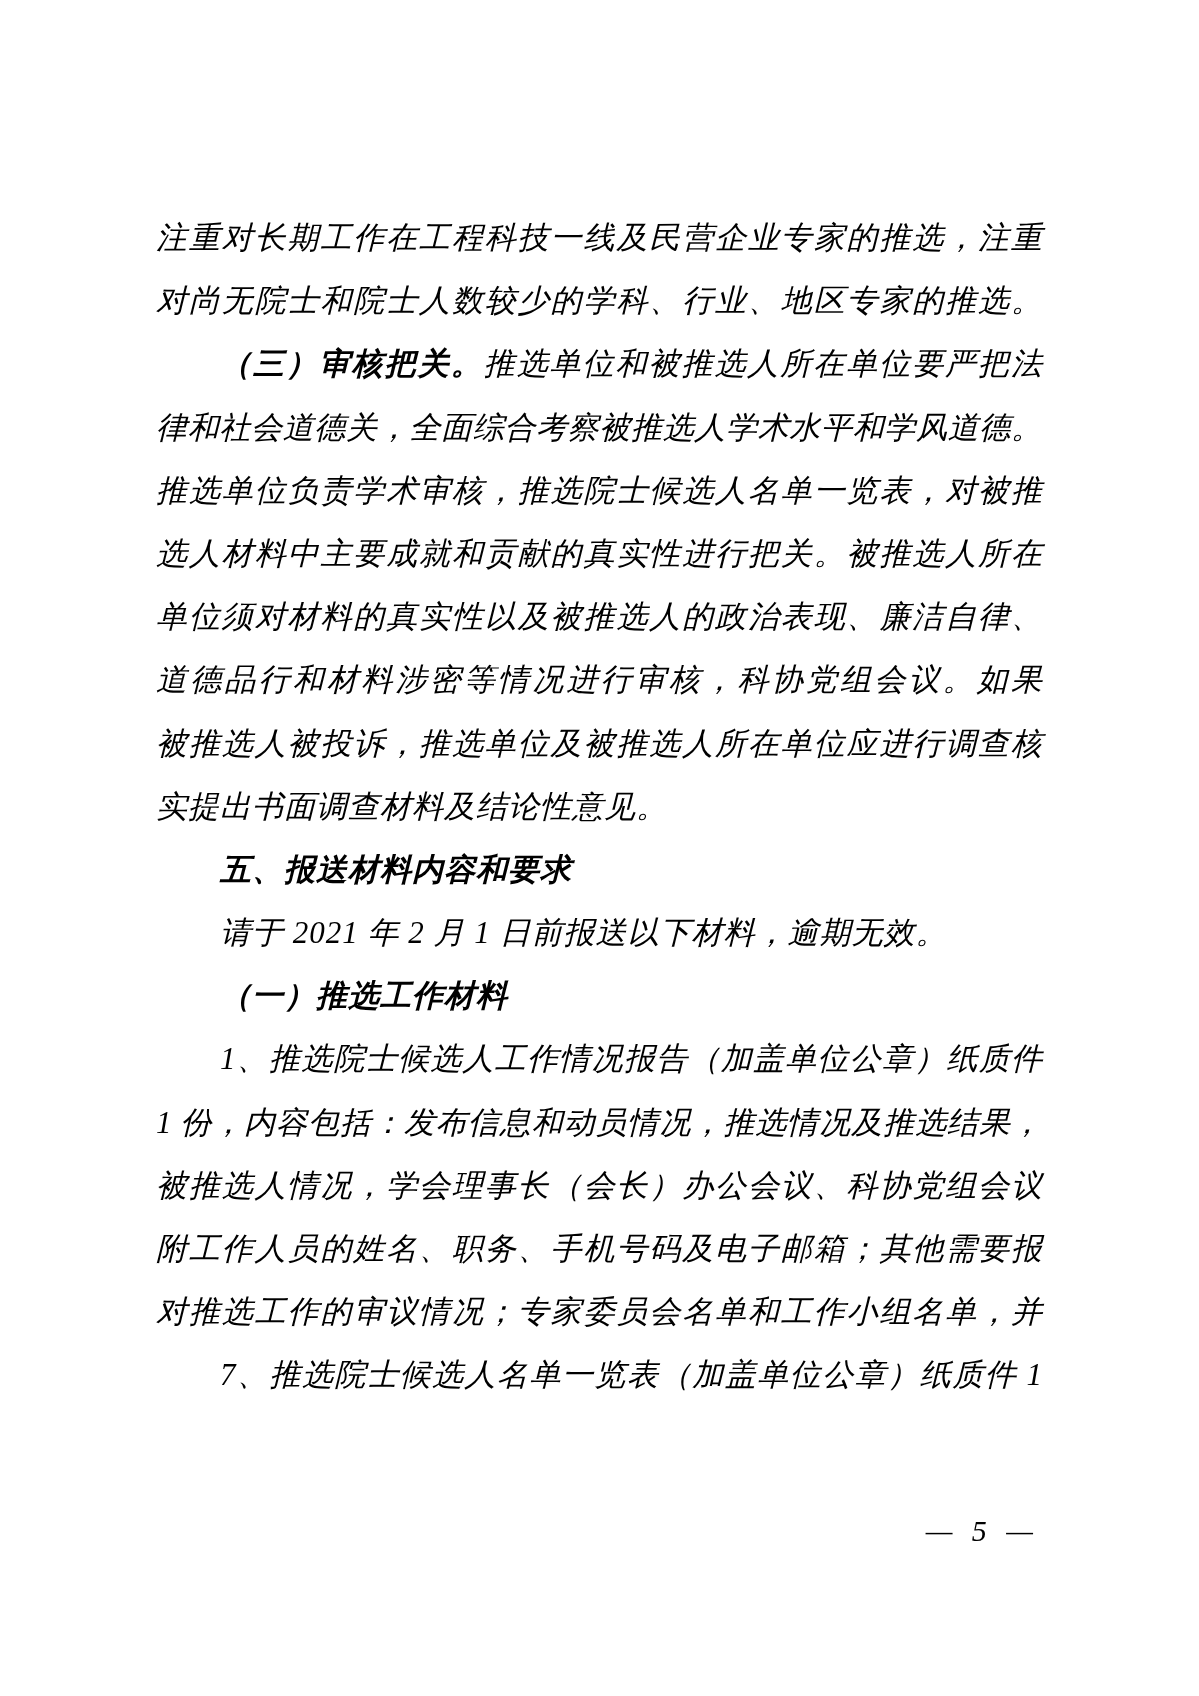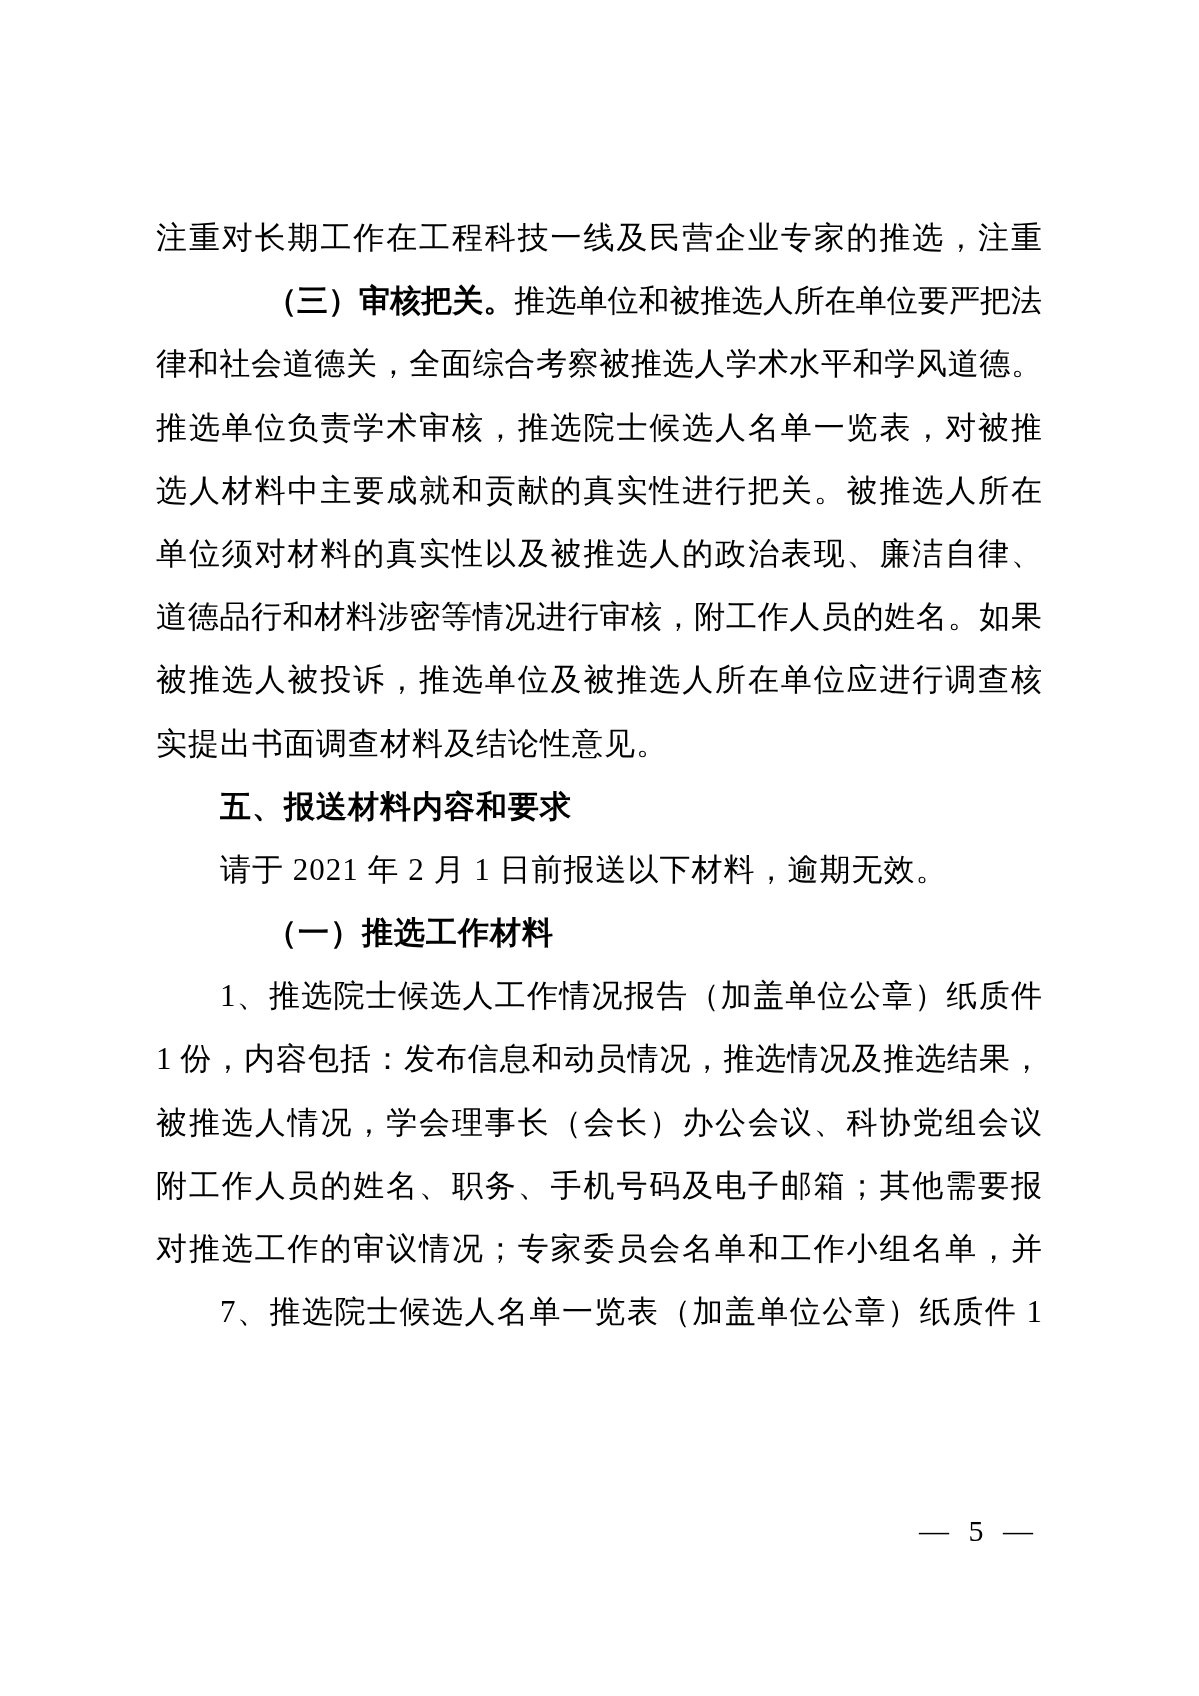--- a/index.html
+++ b/index.html
@@ -5,20 +5,21 @@
   html, body { margin: 0; padding: 0; background: #888; }
   .page {
     position: relative;
     width: 1199px;
     height: 1696px;
     margin: 0 auto;
     background: #ffffff;
     font-family: "Liberation Serif", serif;
     color: #000000;
     overflow: hidden;
+    font-style: italic;
   }
   .content {
     position: absolute;
     left: 156px;
     top: 206px;
     width: 886px;
   }
   .line {
     height: 63.2px;
     line-height: 63.2px;
@@ -28,21 +29,21 @@
     white-space: nowrap;
   }
   .line.fill {
     letter-spacing: 0;
     white-space: normal;
     text-align: justify;
     text-align-last: justify;
   }
   .line.indent { text-indent: 64px; }
   .seg.normal { font-weight: normal; text-align: right; }
-  .seg.kai-bold { font-weight: bold; margin-left: 46px; }
+  .seg.kai-bold { font-weight: bold; }
   .seg.hei-bold {
     font-weight: bold;
     font-family: "Liberation Sans", sans-serif;
     margin-top: 32px;
   }
   .footer {
     position: absolute;
     top: 1506px;
     right: 160px;
     font-size: 30px;
@@ -50,26 +51,27 @@
     letter-spacing: 6px;
     font-family: "Liberation Serif", serif;
   }
 </style>
 </head>
 <body>
 
 <div class="page">
   <div class="content">
       <div class="line fill"><span class="seg normal">注重对长期工作在工程科技一线及民营企业专家的推选，注重</span></div>
+      <div class="line fill"><span class="seg normal">对尚无院士和院士人数较少的学科、行业、地区专家的推选。</span></div>
       <div class="line indent fill"><span class="seg kai-bold">（三）审核把关。</span><span class="seg normal">推选单位和被推选人所在单位要严把法</span></div>
       <div class="line fill"><span class="seg normal">律和社会道德关，全面综合考察被推选人学术水平和学风道德。</span></div>
       <div class="line fill"><span class="seg normal">推选单位负责学术审核，推选院士候选人名单一览表，对被推</span></div>
       <div class="line fill"><span class="seg normal">选人材料中主要成就和贡献的真实性进行把关。被推选人所在</span></div>
       <div class="line fill"><span class="seg normal">单位须对材料的真实性以及被推选人的政治表现、廉洁自律、</span></div>
-      <div class="line fill"><span class="seg normal">道德品行和材料涉密等情况进行审核，附工作人员的姓名。如果</span></div>
+      <div class="line fill"><span class="seg normal">道德品行和材料涉密等情况进行审核，科协党组会议。如果</span></div>
       <div class="line fill"><span class="seg normal">被推选人被投诉，推选单位及被推选人所在单位应进行调查核</span></div>
       <div class="line"><span class="seg normal">实提出书面调查材料及结论性意见。</span></div>
       <div class="line indent"><span class="seg hei-bold">五、报送材料内容和要求</span></div>
       <div class="line indent"><span class="seg normal">请于 2021 年 2 月 1 日前报送以下材料，逾期无效。</span></div>
       <div class="line indent"><span class="seg kai-bold">（一）推选工作材料</span></div>
       <div class="line indent fill"><span class="seg normal">1、推选院士候选人工作情况报告（加盖单位公章）纸质件</span></div>
       <div class="line fill"><span class="seg normal">1 份，内容包括：发布信息和动员情况，推选情况及推选结果，</span></div>
       <div class="line fill"><span class="seg normal">被推选人情况，学会理事长（会长）办公会议、科协党组会议</span></div>
       <div class="line fill"><span class="seg normal">附工作人员的姓名、职务、手机号码及电子邮箱；其他需要报</span></div>
       <div class="line fill"><span class="seg normal">对推选工作的审议情况；专家委员会名单和工作小组名单，并</span></div>

